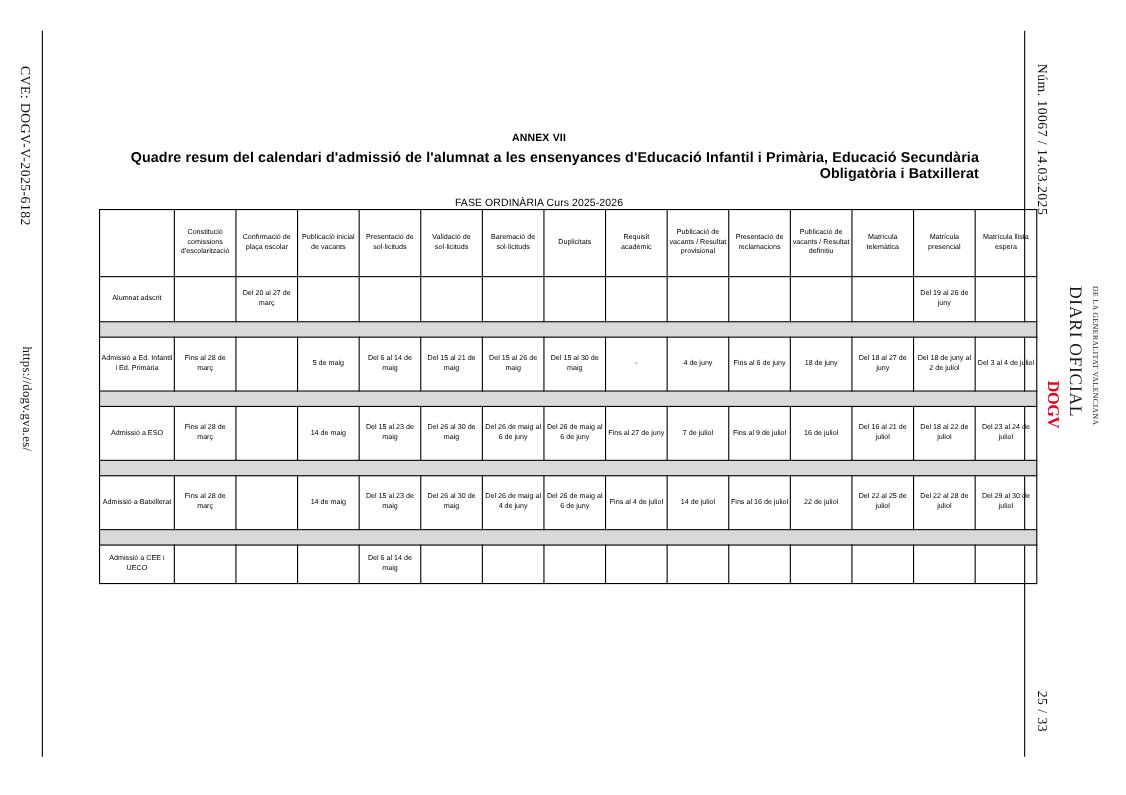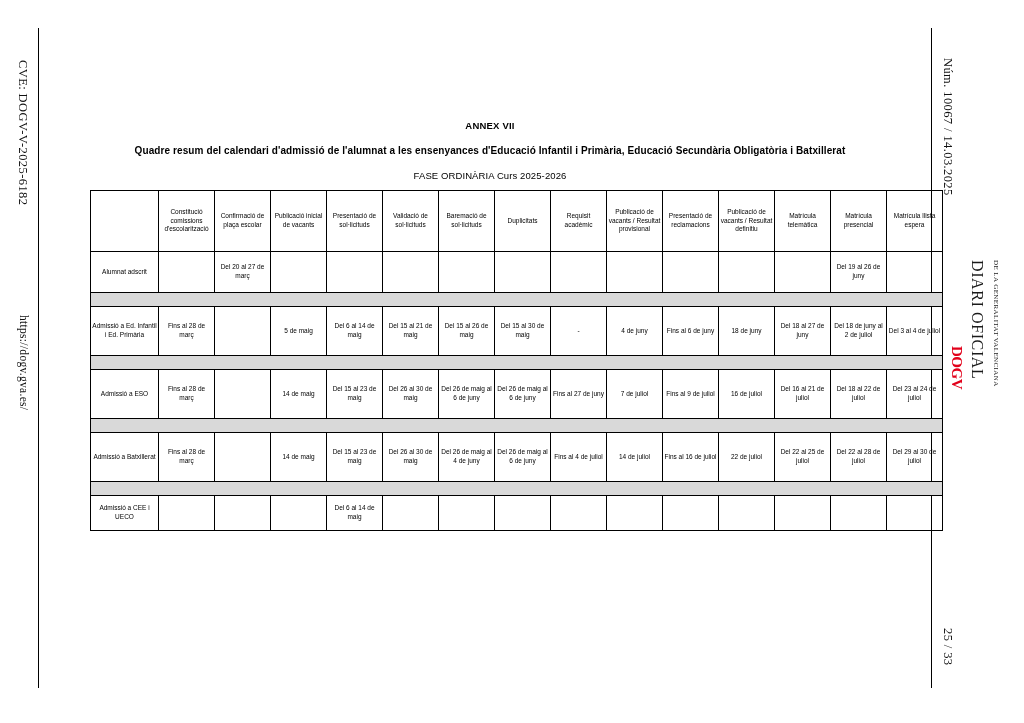--- a/index.html
+++ b/index.html
@@ -129,27 +129,28 @@
     position: absolute;
     left: 90px;
     top: 120px;
     width: 800px;
     text-align: center;
   }
   .doc-head .h1 {
     font-size: 9.5px;
     font-weight: bold;
     letter-spacing: 0.2px;
-    margin-bottom: 14px;
+    margin-bottom: 4px;
   }
   .doc-head .h2 {
-    font-size: 10px;
+    font-size: 13px;
     font-weight: bold;
     letter-spacing: 0.1px;
     margin-bottom: 14px;
+    text-align: right;
   }
   .doc-head .h3 {
     font-size: 9.5px;
     font-weight: normal;
     letter-spacing: 0.1px;
   }
 
   
   .tbl-wrap {
     position: absolute;

